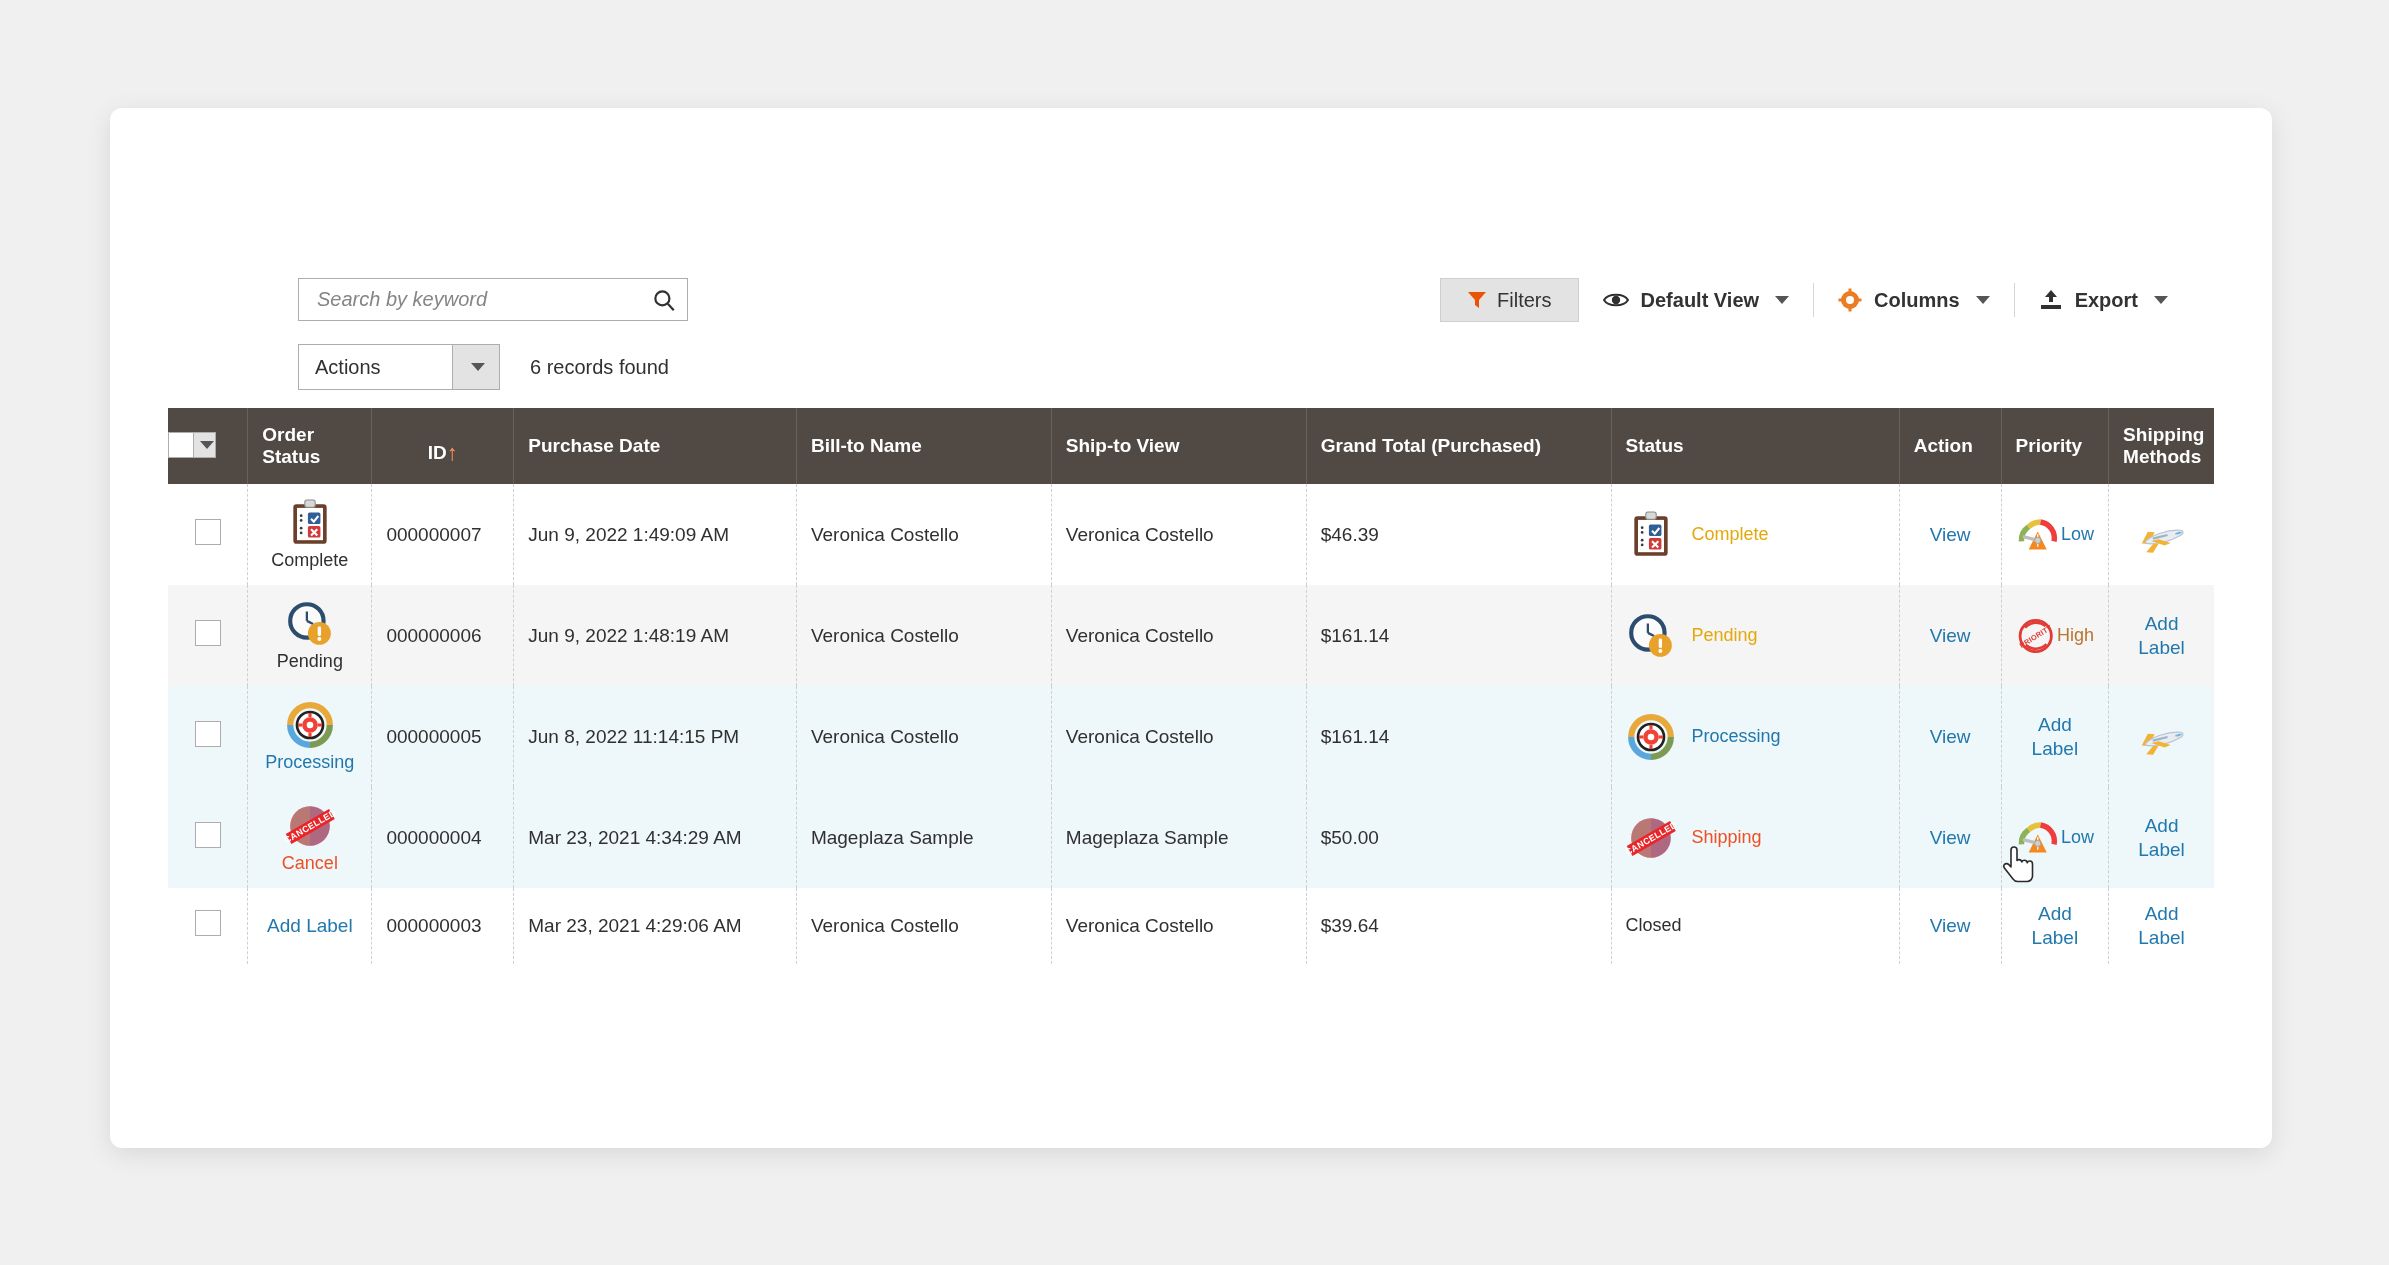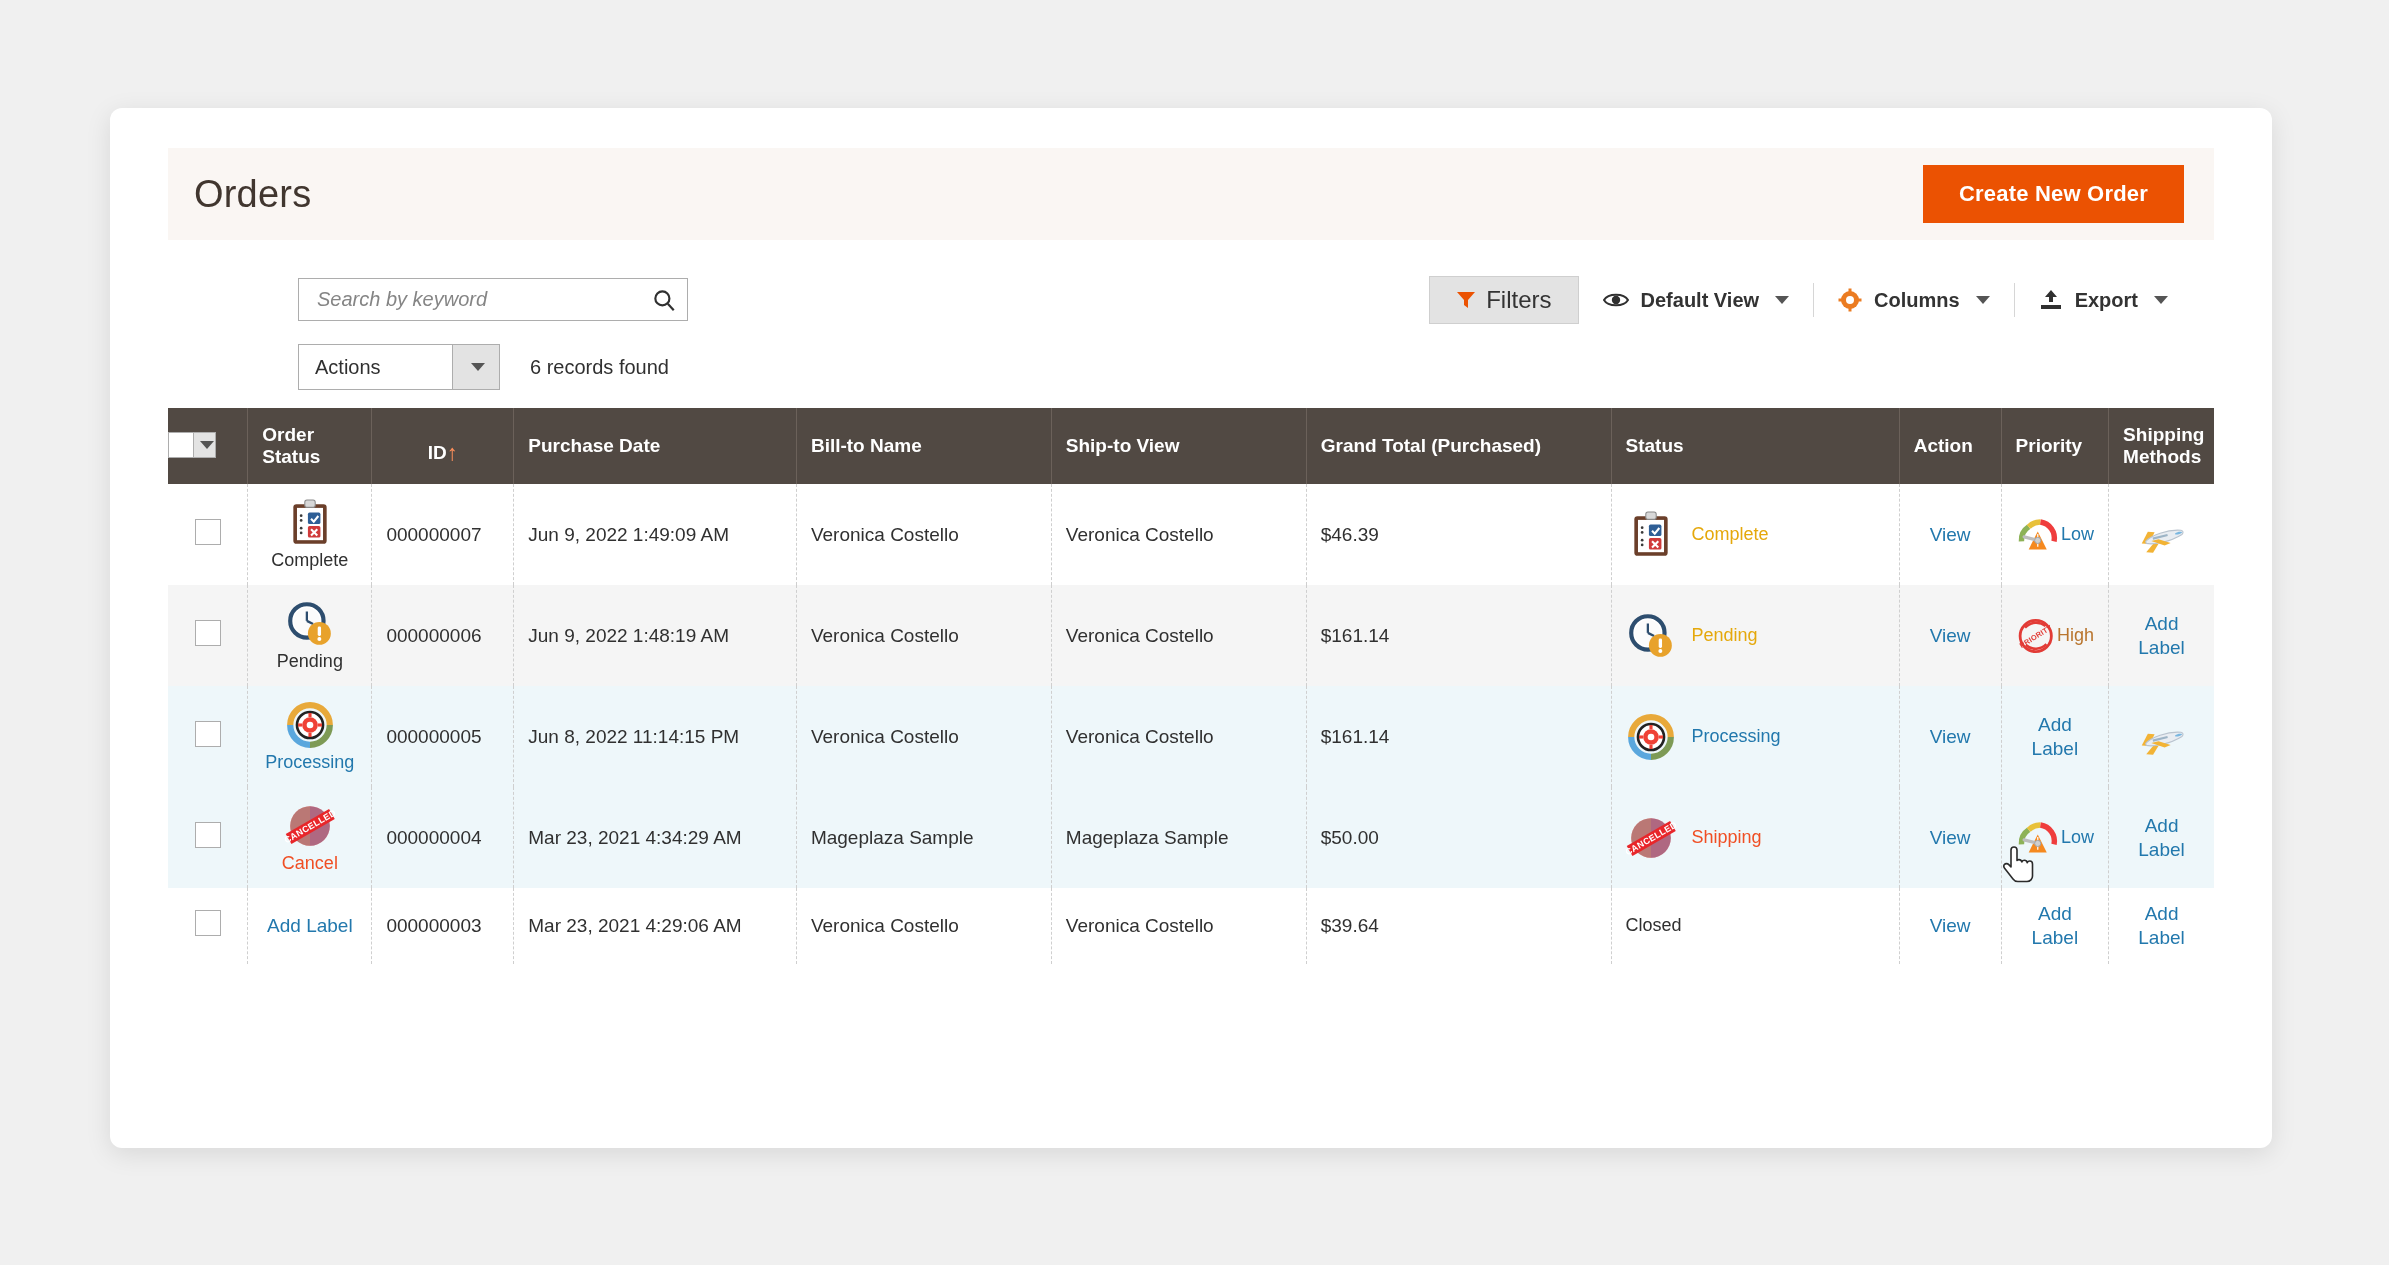--- a/index.html
+++ b/index.html
@@ -101,21 +101,21 @@
     top: 8px;
     display: flex;
     align-items: center;
     height: 48px;
   }
   .filters-btn {
     display: flex; align-items: center; gap: 10px;
     background: #e3e3e3;
     border: 1px solid #cfcfcf;
     padding: 11px 26px;
-    font-size: 24px;
+    font-size: 20px;
     color: #333;
     cursor: pointer;
     line-height: 1;
   }
   .tb-item {
     display: flex; align-items: center; gap: 12px;
     padding: 0 24px;
     font-size: 20px;
     color: #333;
     cursor: pointer;
@@ -302,24 +302,20 @@
     width: 34px; height: 42px;
     pointer-events: none;
     z-index: 50;
   }
 </style>
 </head>
 <body>
 
 <div class="page-card">
 
-  <div class="page-header">
-    <div class="page-title">Orders</div>
-    <button class="btn-primary">Create New Order</button>
-  </div>
 
   <div class="toolbar-1">
     <div class="search-box">
       <input type="text" placeholder="Search by keyword" style="">
       <span>
         <svg class="search-icon" viewBox="0 0 24 24" fill="none" stroke="#303030" stroke-width="2">
           <circle cx="10.5" cy="10.5" r="6.5"></circle>
           <line x1="15.5" y1="15.5" x2="21" y2="21.5"></line>
         </svg>
       </span>

